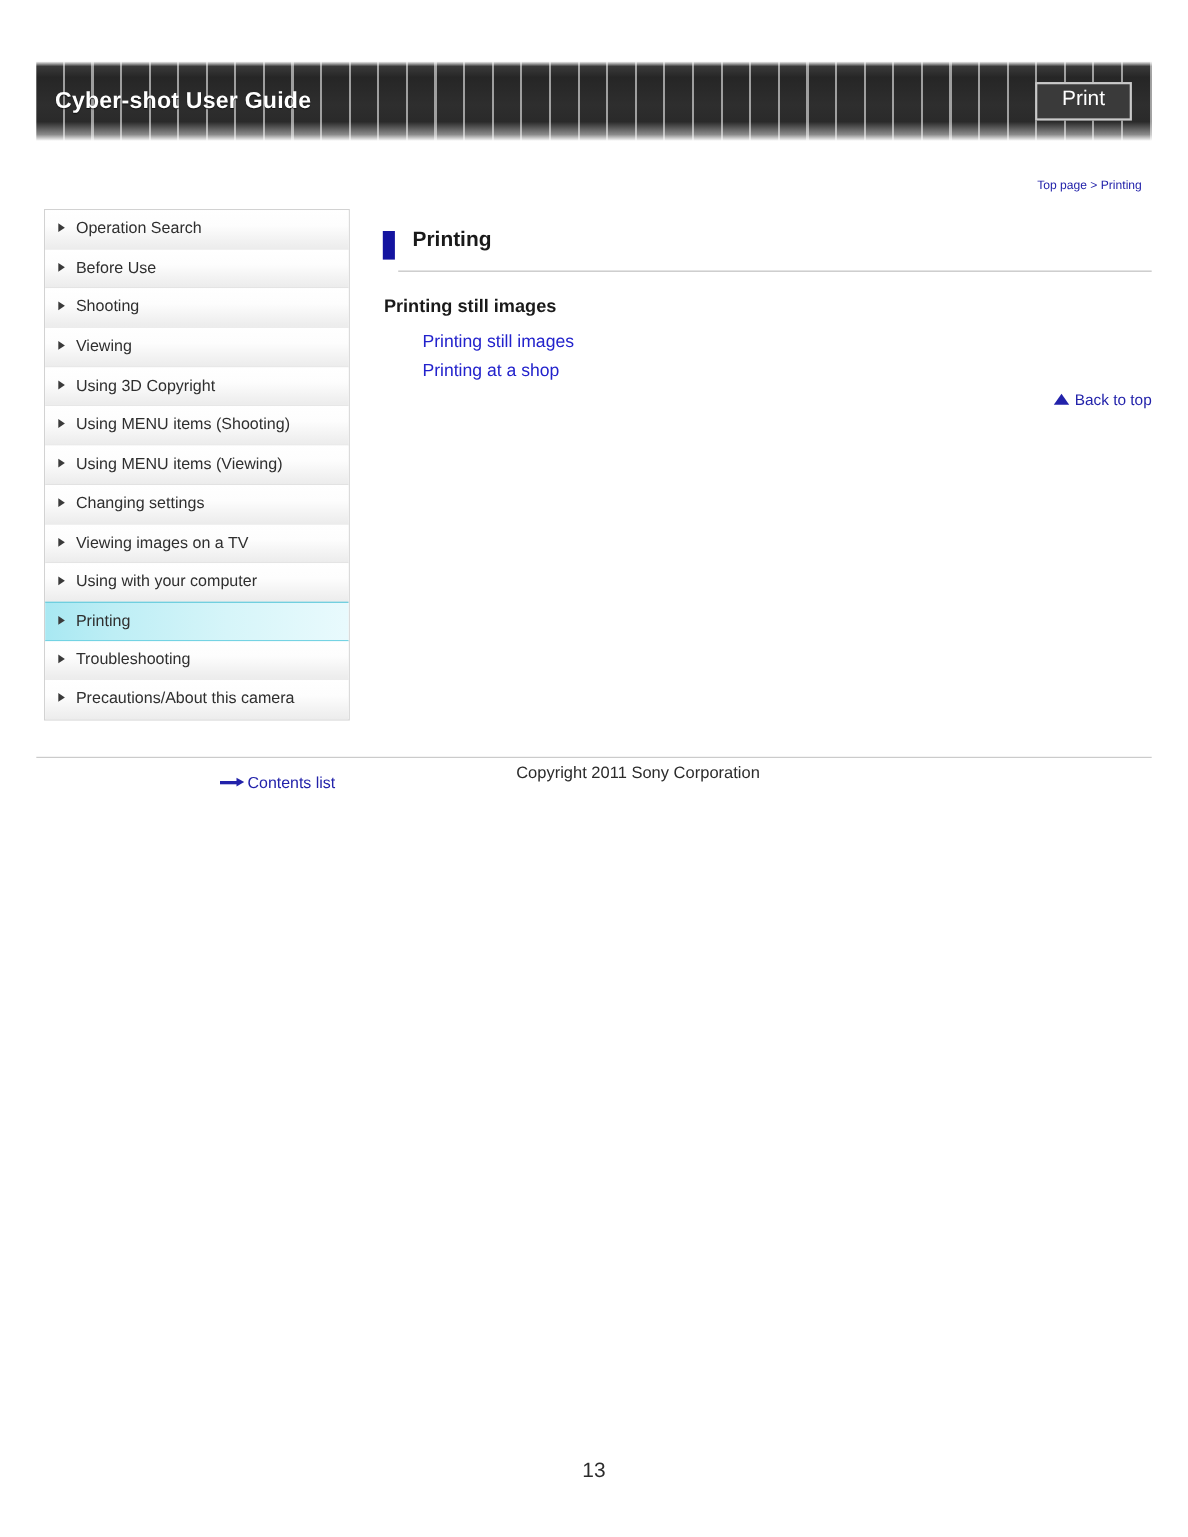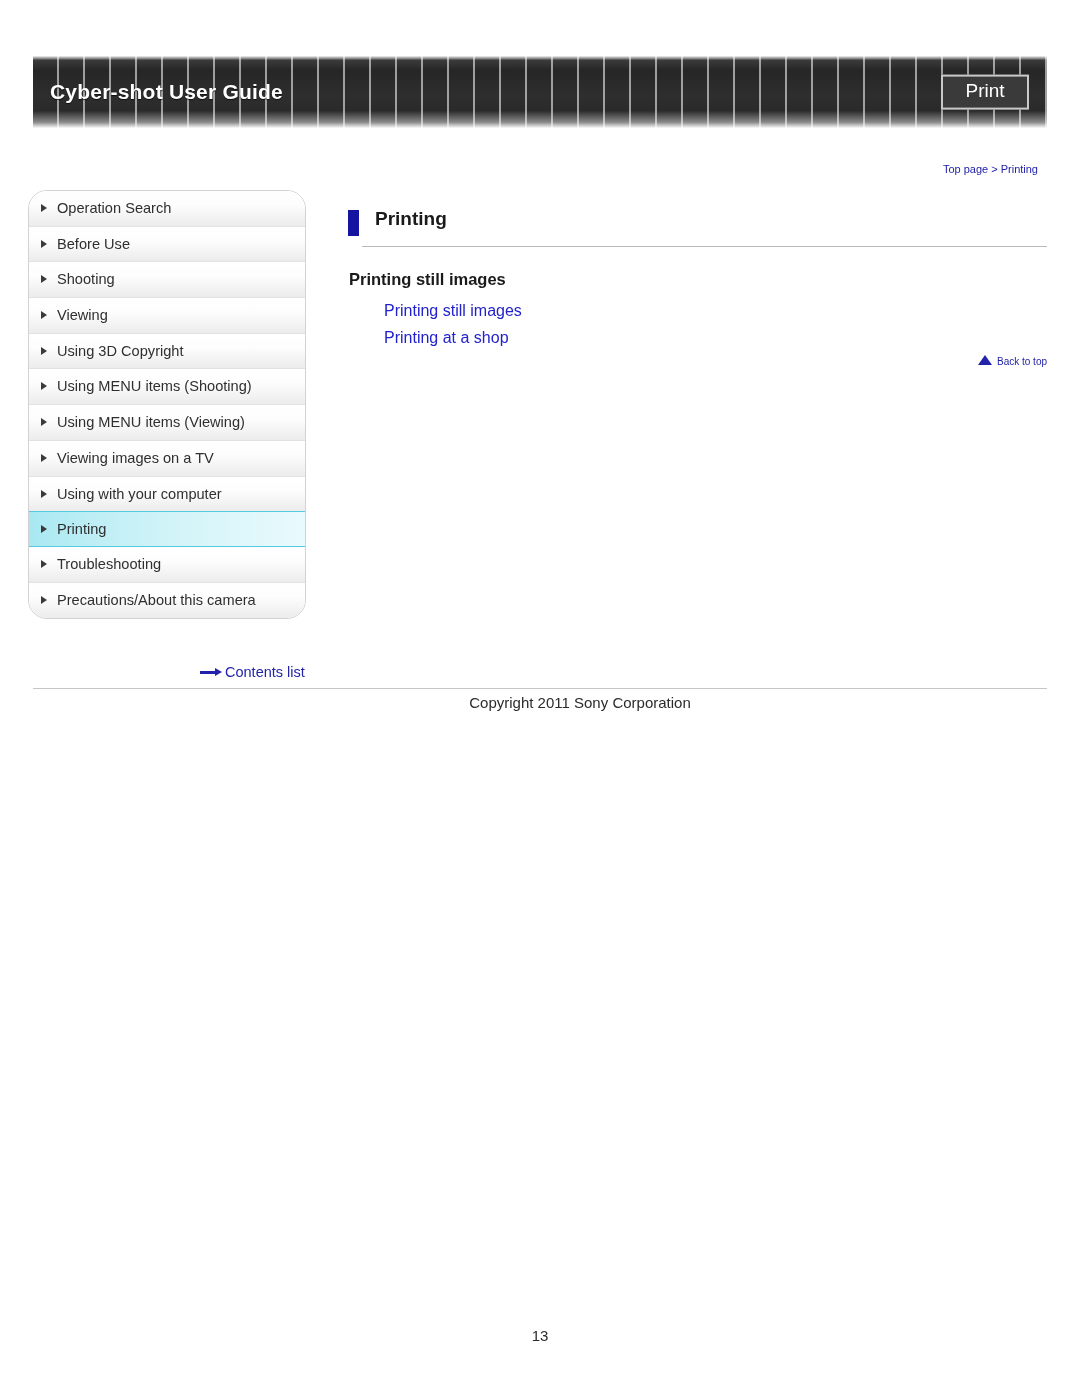--- a/index.html
+++ b/index.html
@@ -80,25 +80,25 @@
     right: 33px;
     top: 163px;
     font-size: 11px;
     color: #2222aa;
     white-space: nowrap;
   }
 
   
   .sidebar {
     position: absolute;
-    left: 28px;
+    left: 40px;
     top: 190px;
     width: 278px;
     border: 1px solid #d2d2d2;
-    border-radius: 19px;
+    border-radius: 0;
     background: #ffffff;
     box-sizing: border-box;
     overflow: hidden;
   }
   .nav-item {
     position: relative;
     height: 35.7px;
     line-height: 35.7px;
     padding-left: 12px;
     font-size: 14.6px;
@@ -133,21 +133,21 @@
         #e9fafd 100%);
     border-top: 1px solid #55c9dd;
     border-bottom: 1px solid #55c9dd;
     margin-top: -1px;
   }
 
   
   .contents-link {
     position: absolute;
     left: 200px;
-    top: 664px;
+    top: 704px;
     font-size: 14.5px;
     color: #2222aa;
     white-space: nowrap;
   }
   .contents-link .arrow-icon {
     display: inline-block;
     position: relative;
     width: 22px;
     height: 9px;
     margin-right: 3px;
@@ -228,21 +228,21 @@
     display: block;
     font-size: 16px;
     color: #2222cc;
     line-height: 27px;
     white-space: nowrap;
   }
   .back-to-top {
     position: absolute;
     right: 0px;
     top: 147px;
-    font-size: 10px;
+    font-size: 14px;
     color: #2222aa;
     white-space: nowrap;
   }
   .back-to-top .up-triangle-icon {
     display: inline-block;
     width: 0;
     height: 0;
     border-left: 7px solid transparent;
     border-right: 7px solid transparent;
     border-bottom: 10px solid #2222aa;
@@ -268,21 +268,21 @@
     font-size: 15px;
     color: #2b2b2b;
     margin-left: 40px;
   }
   .page-number {
     position: absolute;
     left: 0;
     top: 1327px;
     width: 1080px;
     text-align: center;
-    font-size: 15px;
+    font-size: 19px;
     color: #2b2b2b;
   }
 </style>
 </head>
 <body>
 
 <div class="page">
 
   <div class="banner">
     <div class="banner-title">Cyber-shot User Guide</div>
@@ -314,20 +314,23 @@
     </div>
 
     <div class="nav-item">
       <span class="bullet"></span><span>Using MENU items (Shooting)</span>
     </div>
 
     <div class="nav-item">
       <span class="bullet"></span><span>Using MENU items (Viewing)</span>
     </div>
 
+    <div class="nav-item">
+      <span class="bullet"></span><span>Changing settings</span>
+    </div>
 
     <div class="nav-item">
       <span class="bullet"></span><span>Viewing images on a TV</span>
     </div>
 
     <div class="nav-item">
       <span class="bullet"></span><span>Using with your computer</span>
     </div>
 
     <div class="nav-item active">

